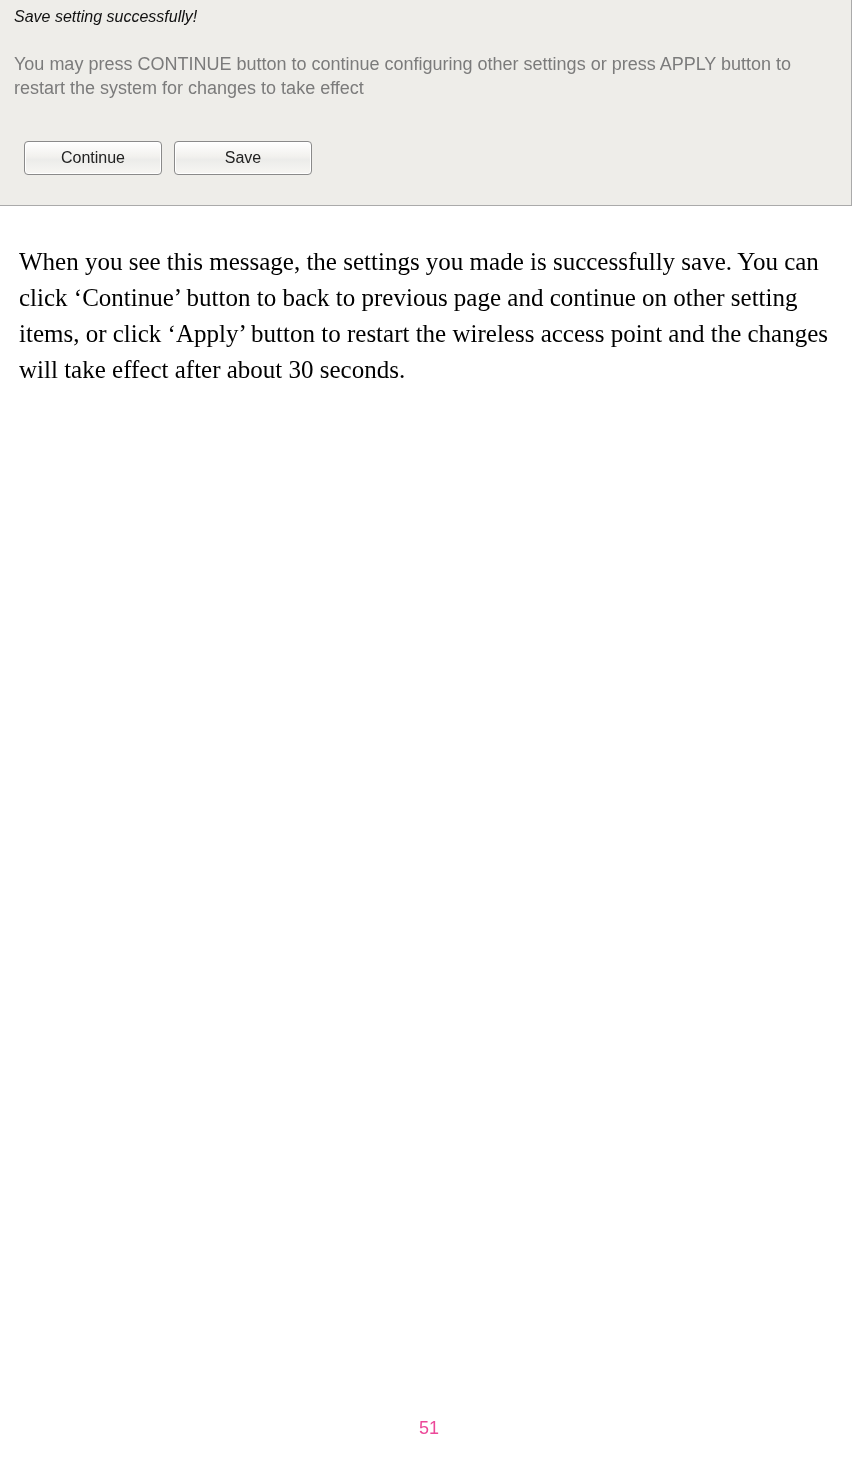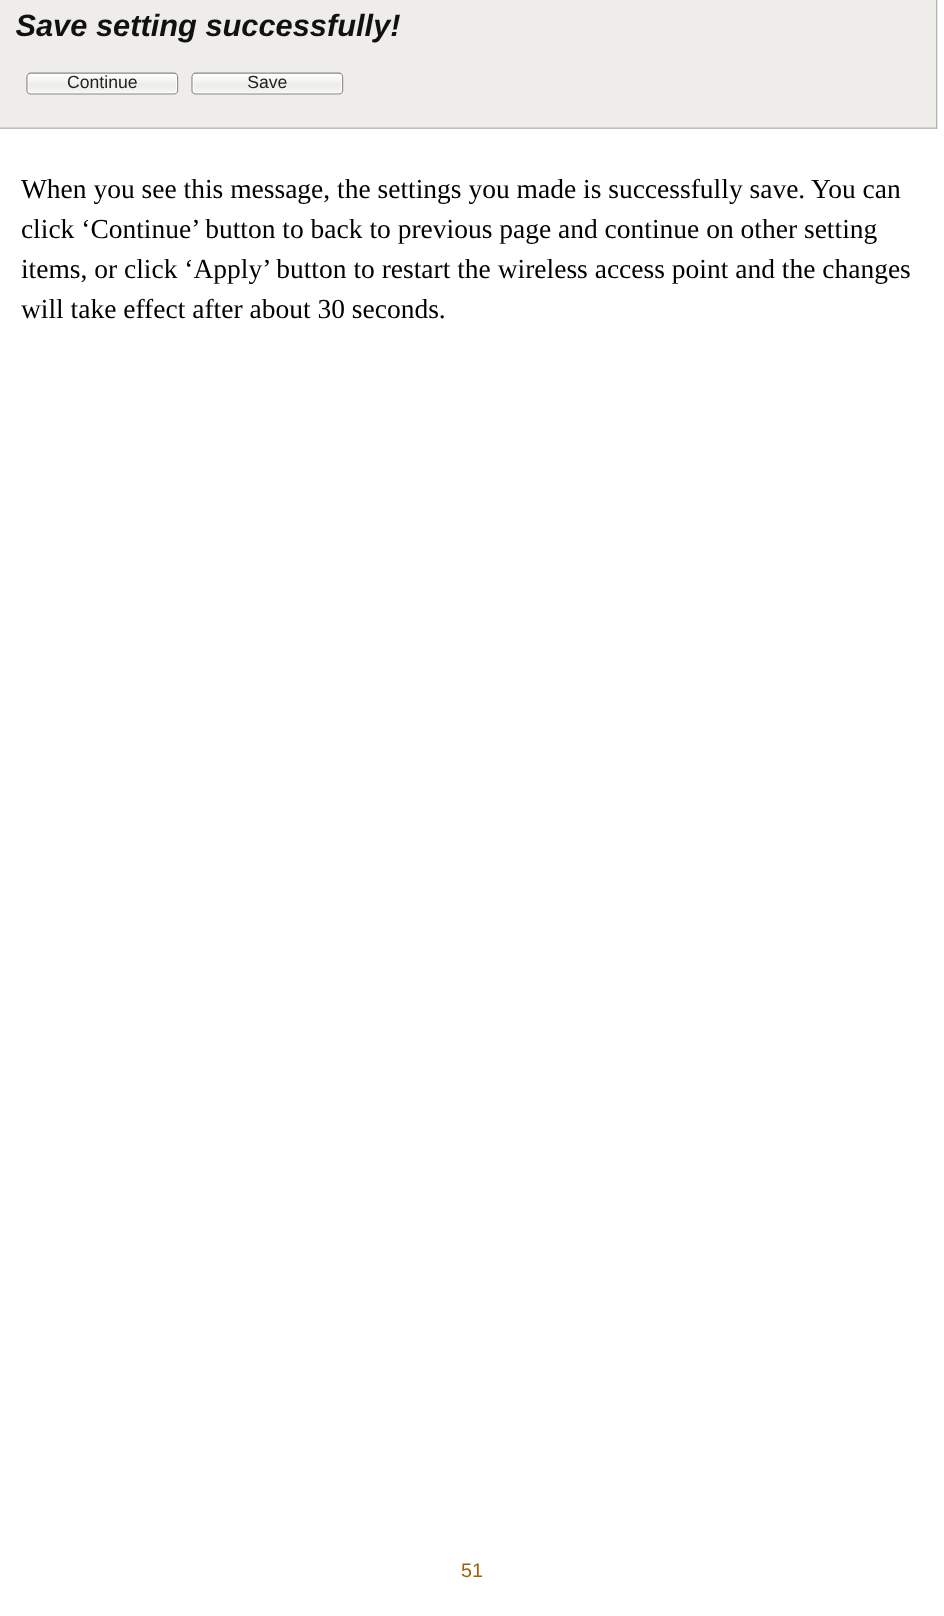--- a/index.html
+++ b/index.html
@@ -18,22 +18,22 @@
       background: #eeede9;
       border: 1px solid #aaa;
       border-top: none;
       border-left: none;
       padding: 6px 14px 30px 14px;
       margin: 0;
       width: 852px;
     }
     .dialog-title {
       font-family: "Trebuchet MS", Arial, sans-serif;
-      font-size: 28px;
-      font-weight: bold;
+      font-size: 16px;
+      font-weight: normal;
       font-style: italic;
       color: #111;
       margin-bottom: 26px;
       margin-top: 2px;
     }
     .dialog-note {
       font-family: Arial, Helvetica, sans-serif;
       font-size: 18px;
       color: #7b7b7b;
       line-height: 1.35;
@@ -45,21 +45,21 @@
       margin-left: 10px;
     }
     .win-button {
       font-family: Tahoma, Arial, sans-serif;
       font-size: 16px;
       color: #222;
       background: linear-gradient(#ffffff, #f2f1ee 45%, #ececea 55%, #f7f6f3);
       border: 1px solid #8a8a8a;
       border-radius: 4px;
       width: 138px;
-      height: 20px;
+      height: 34px;
       display: flex;
       align-items: center;
       justify-content: center;
       box-shadow: inset 0 0 0 1px #fff;
       cursor: pointer;
     }
     .body-text {
       font-size: 25px;
       color: #000;
       line-height: 1.45;
@@ -68,28 +68,29 @@
       width: 854px;
     }
     .page-number {
       position: absolute;
       bottom: 30px;
       left: 0;
       width: 100%;
       text-align: center;
       font-family: Arial, Helvetica, sans-serif;
       font-size: 18px;
-      color: #a16207;
+      color: #ec4899;
     }
   </style>
 </head>
 <body>
 
 <div class="dialog-screenshot">
   <div class="dialog-title">Save setting successfully!</div>
+  <div class="dialog-note">You may press CONTINUE button to continue configuring other settings or press APPLY button to restart the system for changes to take effect</div>
   <div class="button-row">
     <div class="win-button">Continue</div>
     <div class="win-button">Save</div>
   </div>
 </div>
 
 <div class="body-text">When you see this message, the settings you made is successfully save. You can click ‘Continue’ button to back to previous page and continue on other setting items, or click ‘Apply’ button to restart the wireless access point and the changes will take effect after about 30 seconds.</div>
 
 <div class="page-number">51</div>
 

